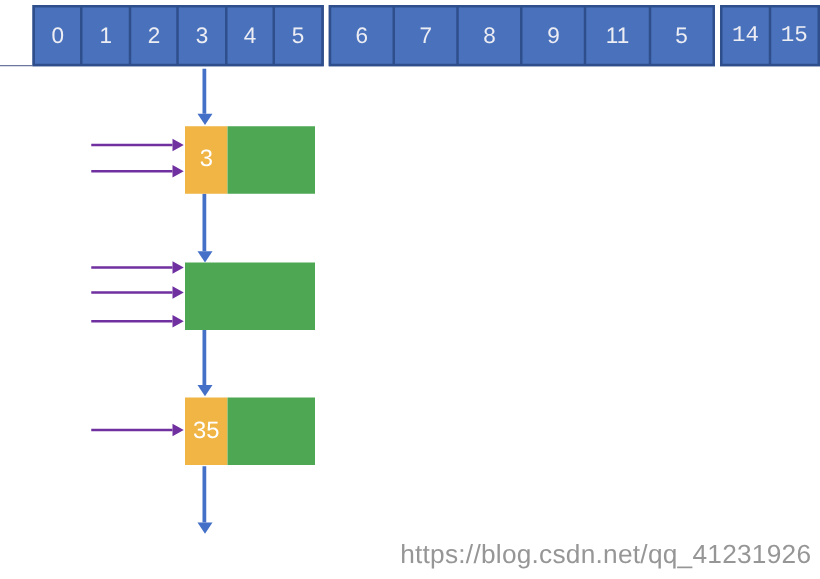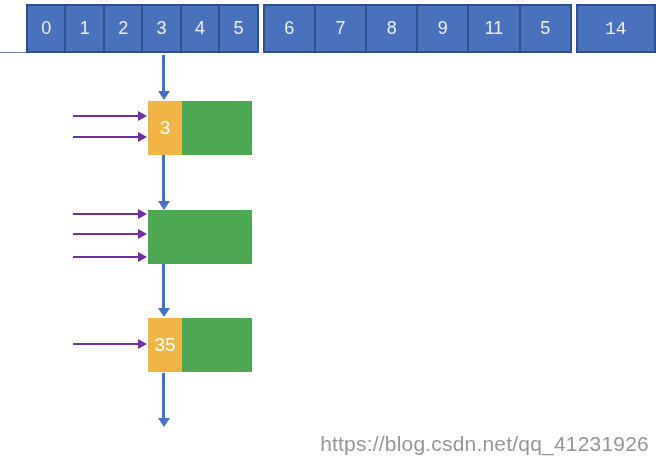--- a/index.html
+++ b/index.html
@@ -102,20 +102,21 @@
     <div class="array-group g8">
       <div class="cell">6</div>
       <div class="cell">7</div>
       <div class="cell">8</div>
       <div class="cell">9</div>
       <div class="cell">11</div>
       <div class="cell">5</div>
     </div>
     <div class="array-group g2">
       <div class="cell">14</div>
+      <div class="cell">15</div>
     </div>
   </div>
 
   <div class="stub-line"></div>
 
   <div class="varrow va1"></div>
   <div class="varrow va2"></div>
   <div class="varrow va3"></div>
   <div class="varrow va4"></div>
 

